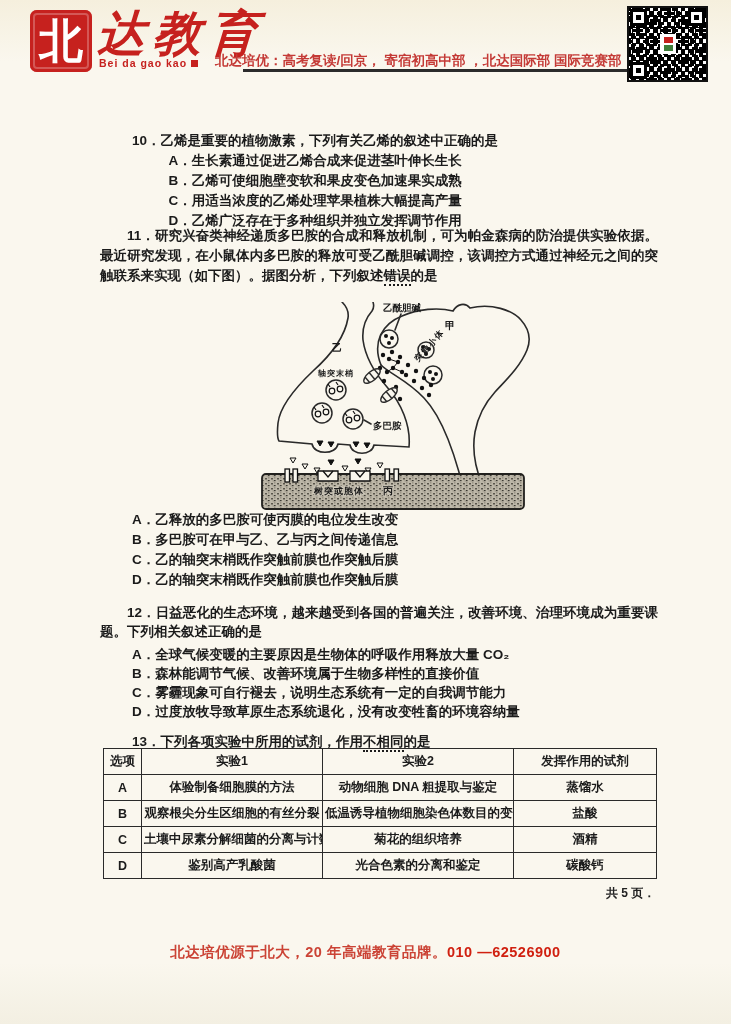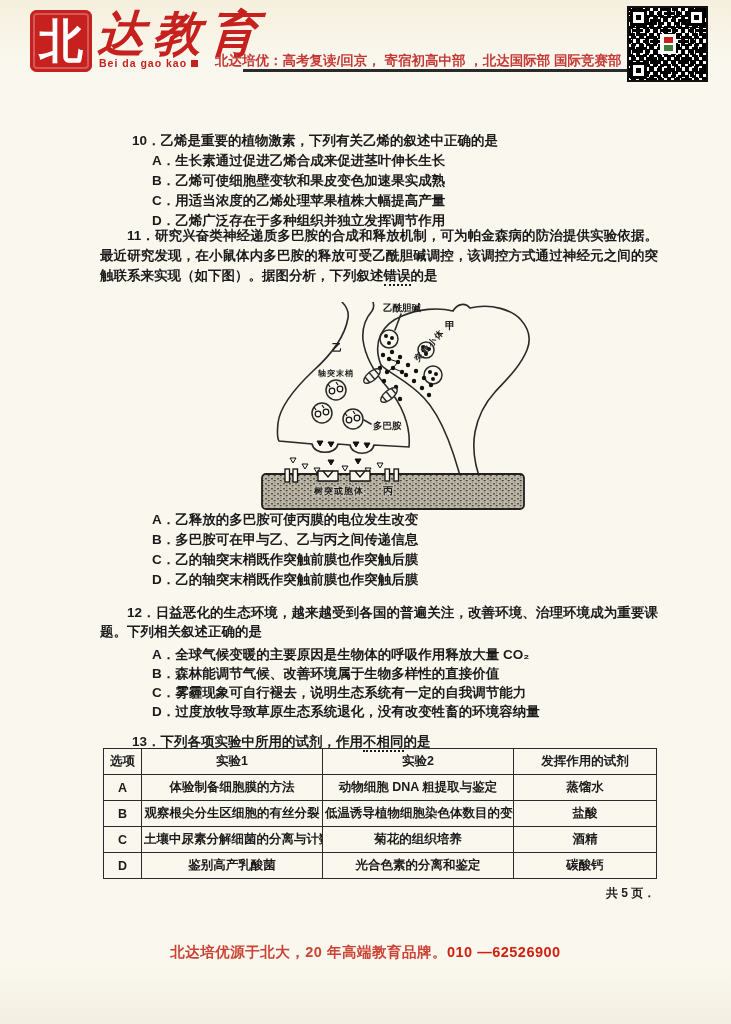--- a/index.html
+++ b/index.html
@@ -56,24 +56,24 @@
   .qr-finder{ position:absolute; width:17px; height:17px; border:3px solid #000; background:#fff; }
   .qr-finder::after{ content:""; position:absolute; inset:3px; background:#000; }
   .qr-f1{ left:1px; top:1px; } .qr-f2{ right:1px; top:1px; } .qr-f3{ left:1px; bottom:1px; }
   .qr-center{
     position:absolute; left:31px; top:26px; width:16px; height:20px; background:#fff;
     display:flex; flex-direction:column; align-items:center; justify-content:center; gap:2px;
   }
   .qr-center i{ display:block; width:9px; height:6px; }
   .qr-dot-red{ background:#c6211e; } .qr-dot-green{ background:#3f7d3a; }
   
-  .tblock{ position:absolute; font-size:13.5px; font-weight:bold; line-height:20px; color:#1b1b1b; }
+  .tblock{ position:absolute; font-size:13.5px; font-weight:bold; line-height:20px; color:#1b1b1b;text-align:center; }
   .stem-wrap{ width:558px; text-align:justify; }
   .stem-wrap p{ text-indent:2em; }
-  .opt{ white-space:nowrap;margin-left:20px; }
+  .opt{ white-space:nowrap; }
   .emph{ border-bottom:2px dotted #1b1b1b; padding-bottom:1px; }
   .q12 .opts{ margin-top:4px; padding-left:32px; }
   .q12{ line-height:19px; }
   
   table.reagents{
     position:absolute; left:103px; top:748px; width:553px;
     border-collapse:collapse; table-layout:fixed;
     font-size:12.5px; font-weight:bold; color:#1b1b1b;
   }
   table.reagents th, table.reagents td{

